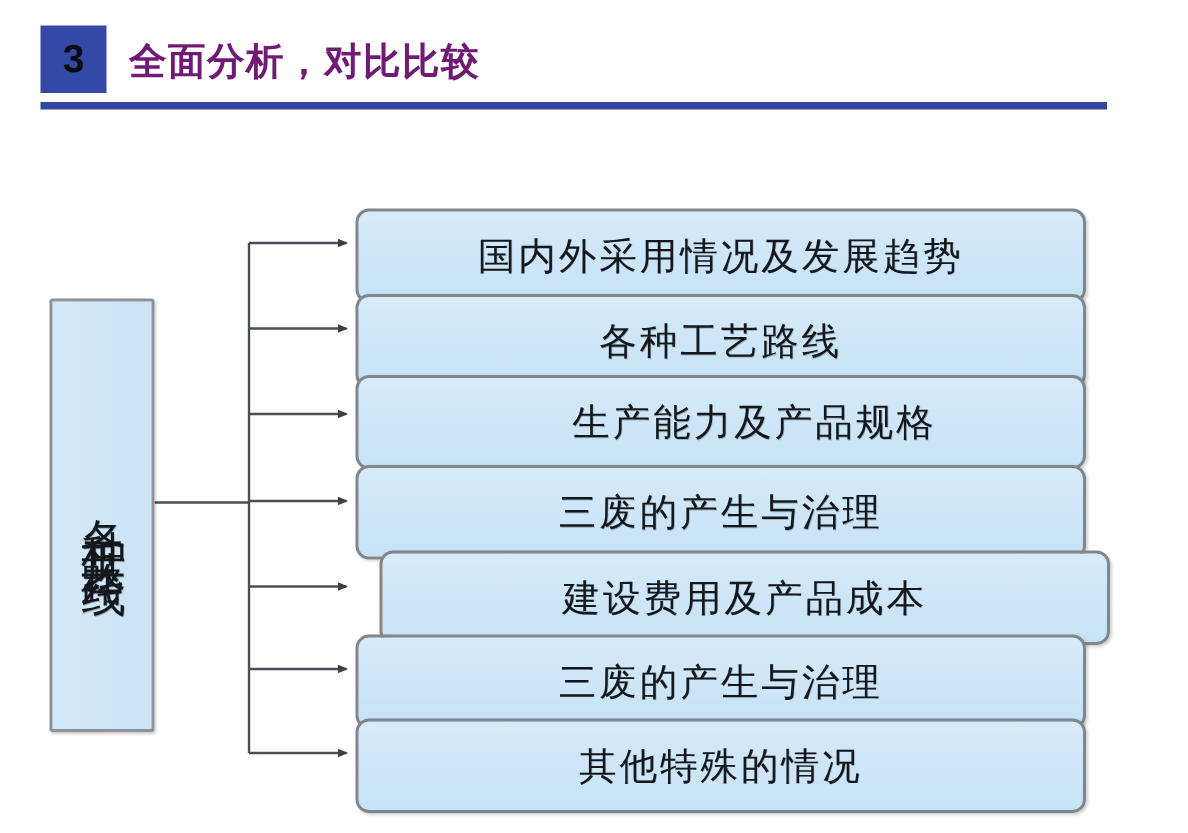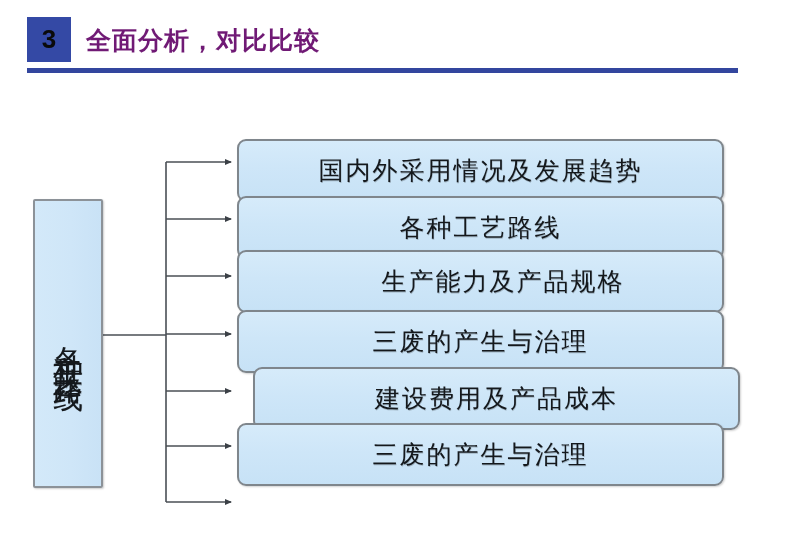--- a/index.html
+++ b/index.html
@@ -191,15 +191,18 @@
     </div>
 
     <div class="leaf-node" style="top:367px;margin-left:16px;">
       <span class="label">建设费用及产品成本</span>
     </div>
 
     <div class="leaf-node" style="top:423px;">
       <span class="label">三废的产生与治理</span>
     </div>
 
+    <div class="leaf-node" style="top:479px;">
+      <span class="label">其他特殊的情况</span>
+    </div>
 
   </div>
 </div>
 
 </body></html>

